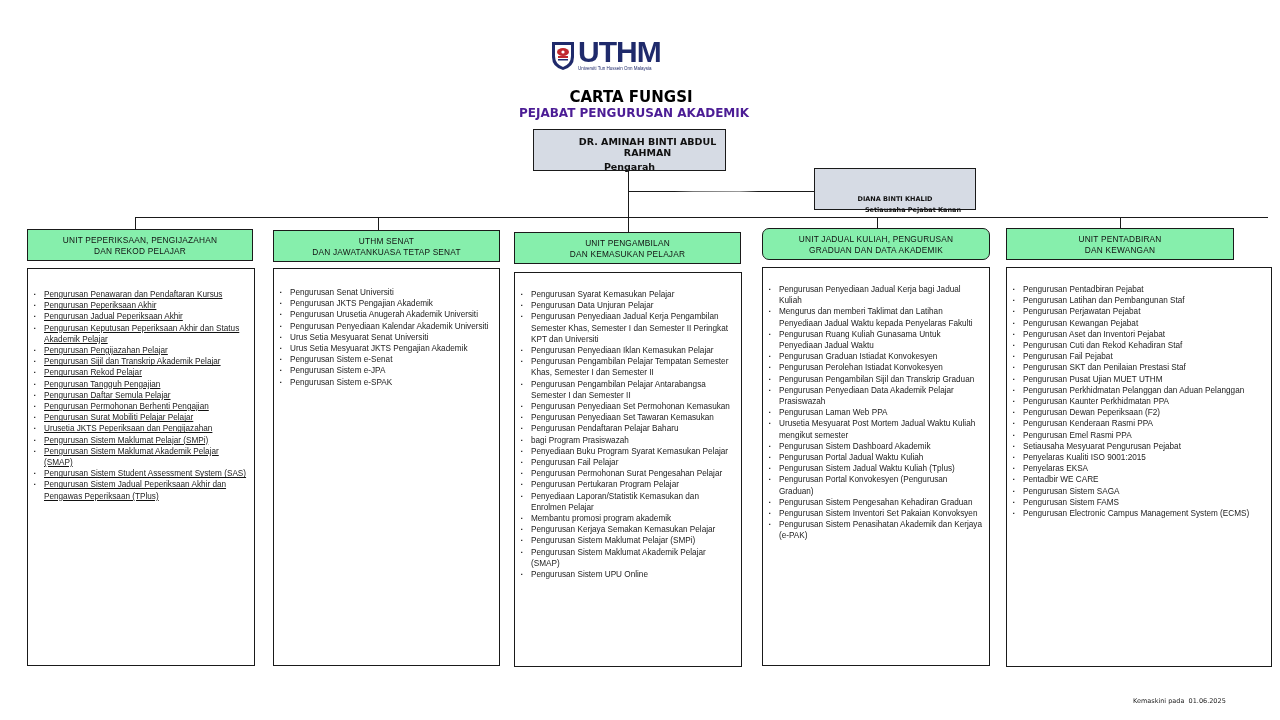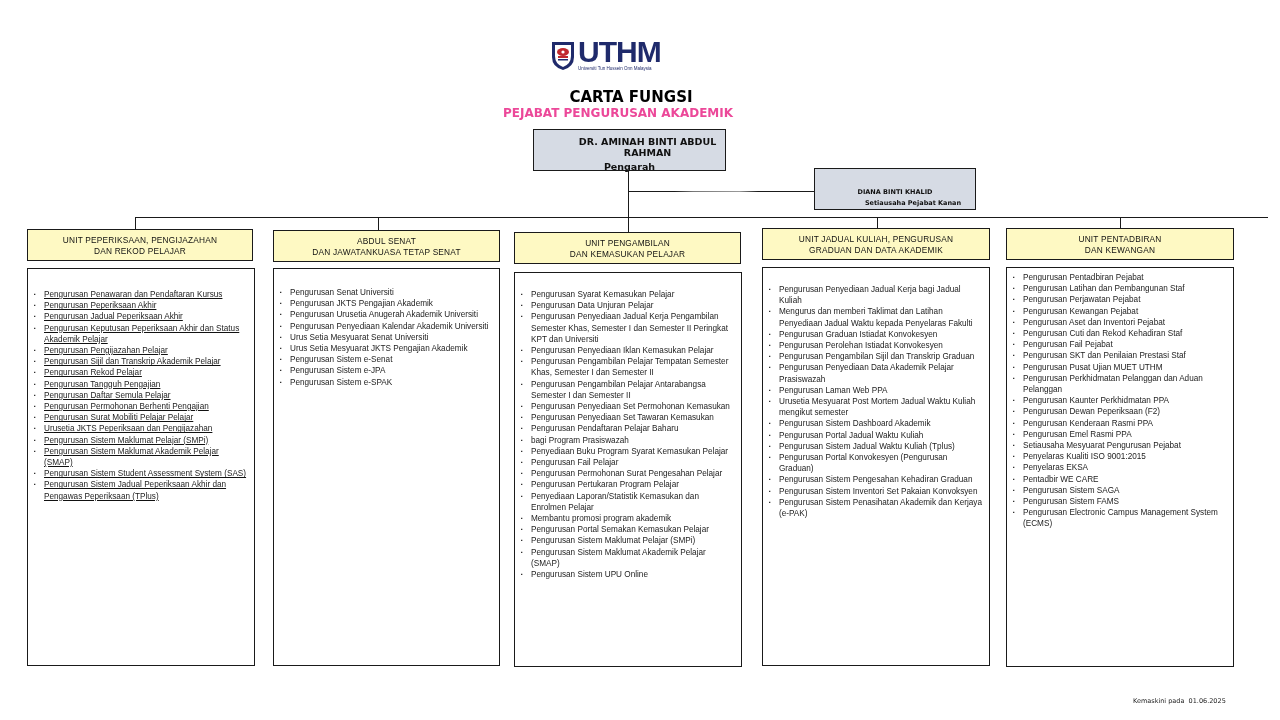--- a/index.html
+++ b/index.html
@@ -8,35 +8,35 @@
   .abs { position:absolute; }
   
   .logo { left:551px; top:41px; width:130px; height:32px; }
   .logo-shield { position:absolute; left:0; top:0; width:24px; height:30px; }
   .logo-word { position:absolute; left:27px; top:-4px; font-family:"Liberation Sans", sans-serif;
                font-weight:bold; font-size:30px; color:#1f2a6b; letter-spacing:-1px; line-height:30px; }
   .logo-sub { position:absolute; left:27px; top:25px; font-size:4.5px; color:#1f2a6b; white-space:nowrap; }
   
   .title1 { left:0; width:1262px; top:88px; text-align:center; font-family:"DejaVu Sans", sans-serif;
             font-weight:bold; font-size:15px; color:#000; }
-  .title2 { left:0; width:1236px; top:106px; text-align:center; font-family:"DejaVu Sans", sans-serif;
-            font-weight:bold; font-size:12px; color:#ec4899; }
+  .title2 { left:16px; width:1236px; top:106px; text-align:center; font-family:"DejaVu Sans", sans-serif;
+            font-weight:bold; font-size:12px; color:#4c1d95; }
   
   .box-dir { left:533px; top:129px; width:191px; height:40px; background:#d6dbe4; border:1px solid #1a1a1a;
              text-align:center; font-family:"DejaVu Sans", sans-serif; font-size:9.5px; font-weight:bold; }
   .box-dir .n { margin-top:6px;padding-left:36px; }
   .box-dir .r { margin-top:3px; }
   .box-sec { left:814px; top:168px; width:160px; height:40px; background:#d6dbe4; border:1px solid #1a1a1a;
              text-align:center; font-family:"DejaVu Sans", sans-serif; font-size:6.5px; font-weight:bold; }
-  .box-sec .n { margin-top:19px;text-align:center; }
+  .box-sec .n { margin-top:26px;text-align:center; }
   .box-sec .r { margin-top:3px;padding-left:36px; }
   
   .line { background:#1a1a1a; }
   
-  .unit-hdr { background:#fef9c3; border:1px solid #1a1a1a; text-align:center;
+  .unit-hdr { background:#86efac; border:1px solid #1a1a1a; text-align:center;
               font-size:8.3px; line-height:11px; color:#111; box-sizing:border-box; padding-top:5px; letter-spacing:0.2px; }
   .unit-body { background:#fff; border:1px solid #1a1a1a; box-sizing:border-box; }
   .unit-body ul { margin:0; padding:0; list-style:none; }
   .unit-body li { position:relative; font-size:8.2px; line-height:11.2px; padding-left:16px; padding-right:6px; color:#1c1c1c; }
   .unit-body li::before { content:"\25AA"; position:absolute; left:6px; top:0; font-size:5px; }
   .footer { left:1133px; top:697px; font-family:"DejaVu Sans", sans-serif; font-size:6.5px; color:#222; }
 </style>
 </head>
 <body>
 
@@ -94,21 +94,21 @@
     <li>Pengurusan Surat Mobiliti Pelajar Pelajar</li>
     <li>Urusetia JKTS Peperiksaan dan Pengijazahan</li>
     <li>Pengurusan Sistem Maklumat Pelajar (SMPi)</li>
     <li>Pengurusan Sistem Maklumat Akademik Pelajar (SMAP)</li>
     <li>Pengurusan Sistem Student Assessment System (SAS)</li>
     <li>Pengurusan Sistem Jadual Peperiksaan Akhir dan Pengawas Peperiksaan (TPlus)</li>
   </ul>
 </div>
 
 <div class="abs unit-hdr" style="left:273px; top:230px; width:227px; height:32px;">
-  <div>ABDUL SENAT</div>
+  <div>UTHM SENAT</div>
   <div>DAN JAWATANKUASA TETAP SENAT</div>
 </div>
 <div class="abs unit-body" style="left:273px; top:268px; width:227px; height:398px; padding-top:18px;">
   <ul>
     <li>Pengurusan Senat Universiti</li>
     <li>Pengurusan JKTS Pengajian Akademik</li>
     <li>Pengurusan Urusetia Anugerah Akademik Universiti</li>
     <li>Pengurusan Penyediaan Kalendar Akademik Universiti</li>
     <li>Urus Setia Mesyuarat Senat Universiti</li>
     <li>Urus Setia Mesyuarat JKTS Pengajian Akademik</li>
@@ -133,56 +133,57 @@
     <li>Pengurusan Penyediaan Set Permohonan Kemasukan</li>
     <li>Pengurusan Penyediaan Set Tawaran Kemasukan</li>
     <li>Pengurusan Pendaftaran Pelajar Baharu</li>
     <li>bagi Program Prasiswazah</li>
     <li>Penyediaan Buku Program Syarat Kemasukan Pelajar</li>
     <li>Pengurusan Fail Pelajar</li>
     <li>Pengurusan Permohonan Surat Pengesahan Pelajar</li>
     <li>Pengurusan Pertukaran Program Pelajar</li>
     <li>Penyediaan Laporan/Statistik Kemasukan dan Enrolmen Pelajar</li>
     <li>Membantu promosi program akademik</li>
-    <li>Pengurusan Portal Semakan Kemasukan Pelajar</li>
+    <li>Pengurusan Kerjaya Semakan Kemasukan Pelajar</li>
     <li>Pengurusan Sistem Maklumat Pelajar (SMPi)</li>
     <li>Pengurusan Sistem Maklumat Akademik Pelajar (SMAP)</li>
     <li>Pengurusan Sistem UPU Online</li>
   </ul>
 </div>
 
-<div class="abs unit-hdr" style="left:762px; top:228px; width:228px; height:32px;">
+<div class="abs unit-hdr" style="left:762px; top:228px; width:228px; height:32px;border-radius:7px;">
   <div>UNIT JADUAL KULIAH, PENGURUSAN</div>
   <div>GRADUAN DAN DATA AKADEMIK</div>
 </div>
 <div class="abs unit-body" style="left:762px; top:267px; width:228px; height:399px; padding-top:16px;">
   <ul>
     <li>Pengurusan Penyediaan Jadual Kerja bagi Jadual Kuliah</li>
     <li>Mengurus dan memberi Taklimat dan Latihan Penyediaan Jadual Waktu kepada Penyelaras Fakulti</li>
+    <li>Pengurusan Ruang Kuliah Gunasama Untuk Penyediaan Jadual Waktu</li>
     <li>Pengurusan Graduan Istiadat Konvokesyen</li>
     <li>Pengurusan Perolehan Istiadat Konvokesyen</li>
     <li>Pengurusan Pengambilan Sijil dan Transkrip Graduan</li>
     <li>Pengurusan Penyediaan Data Akademik Pelajar Prasiswazah</li>
     <li>Pengurusan Laman Web PPA</li>
     <li>Urusetia Mesyuarat Post Mortem Jadual Waktu Kuliah mengikut semester</li>
     <li>Pengurusan Sistem Dashboard Akademik</li>
     <li>Pengurusan Portal Jadual Waktu Kuliah</li>
     <li>Pengurusan Sistem Jadual Waktu Kuliah (Tplus)</li>
     <li>Pengurusan Portal Konvokesyen (Pengurusan Graduan)</li>
     <li>Pengurusan Sistem Pengesahan Kehadiran Graduan</li>
     <li>Pengurusan Sistem Inventori Set Pakaian Konvoksyen</li>
     <li>Pengurusan Sistem Penasihatan Akademik dan Kerjaya (e-PAK)</li>
   </ul>
 </div>
 
 <div class="abs unit-hdr" style="left:1006px; top:228px; width:228px; height:32px;">
   <div>UNIT PENTADBIRAN</div>
   <div>DAN KEWANGAN</div>
 </div>
-<div class="abs unit-body" style="left:1006px; top:267px; width:228px; height:400px; padding-top:4px;">
+<div class="abs unit-body" style="left:1006px; top:267px; width:266px; height:400px; padding-top:16px;">
   <ul>
     <li>Pengurusan Pentadbiran Pejabat</li>
     <li>Pengurusan Latihan dan Pembangunan Staf</li>
     <li>Pengurusan Perjawatan Pejabat</li>
     <li>Pengurusan Kewangan Pejabat</li>
     <li>Pengurusan Aset dan Inventori Pejabat</li>
     <li>Pengurusan Cuti dan Rekod Kehadiran Staf</li>
     <li>Pengurusan Fail Pejabat</li>
     <li>Pengurusan SKT dan Penilaian Prestasi Staf</li>
     <li>Pengurusan Pusat Ujian MUET UTHM</li>

